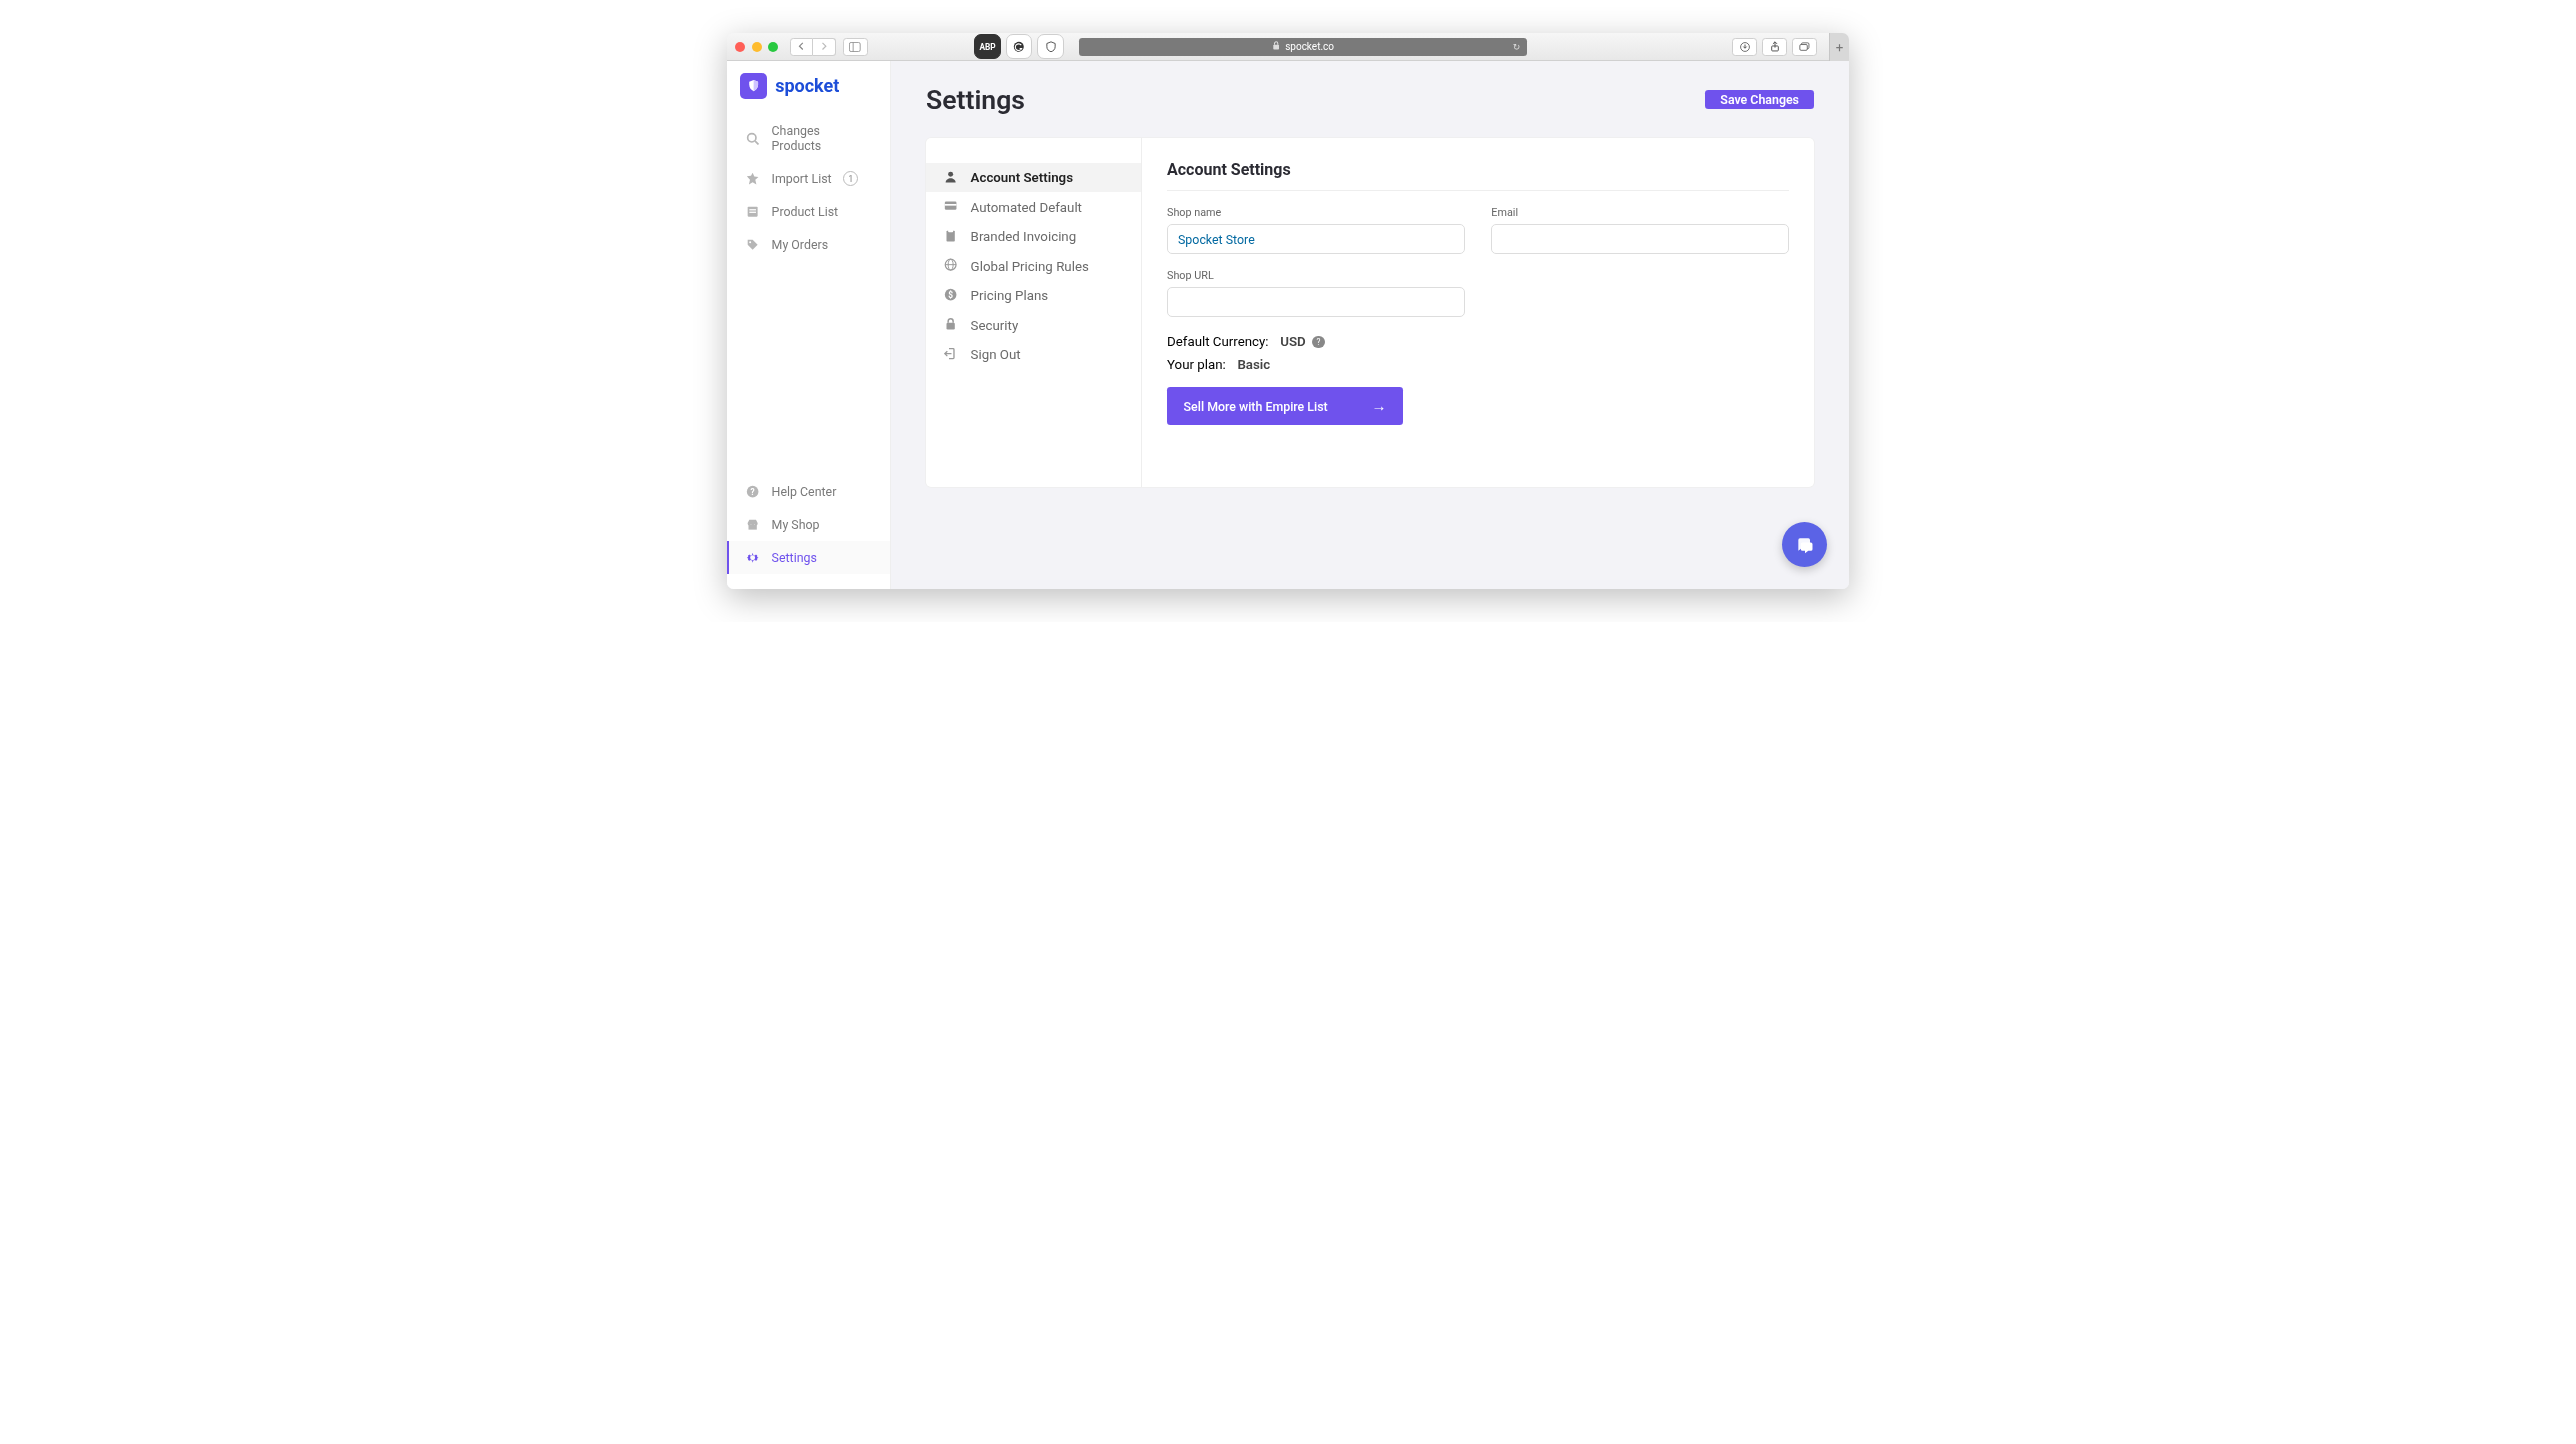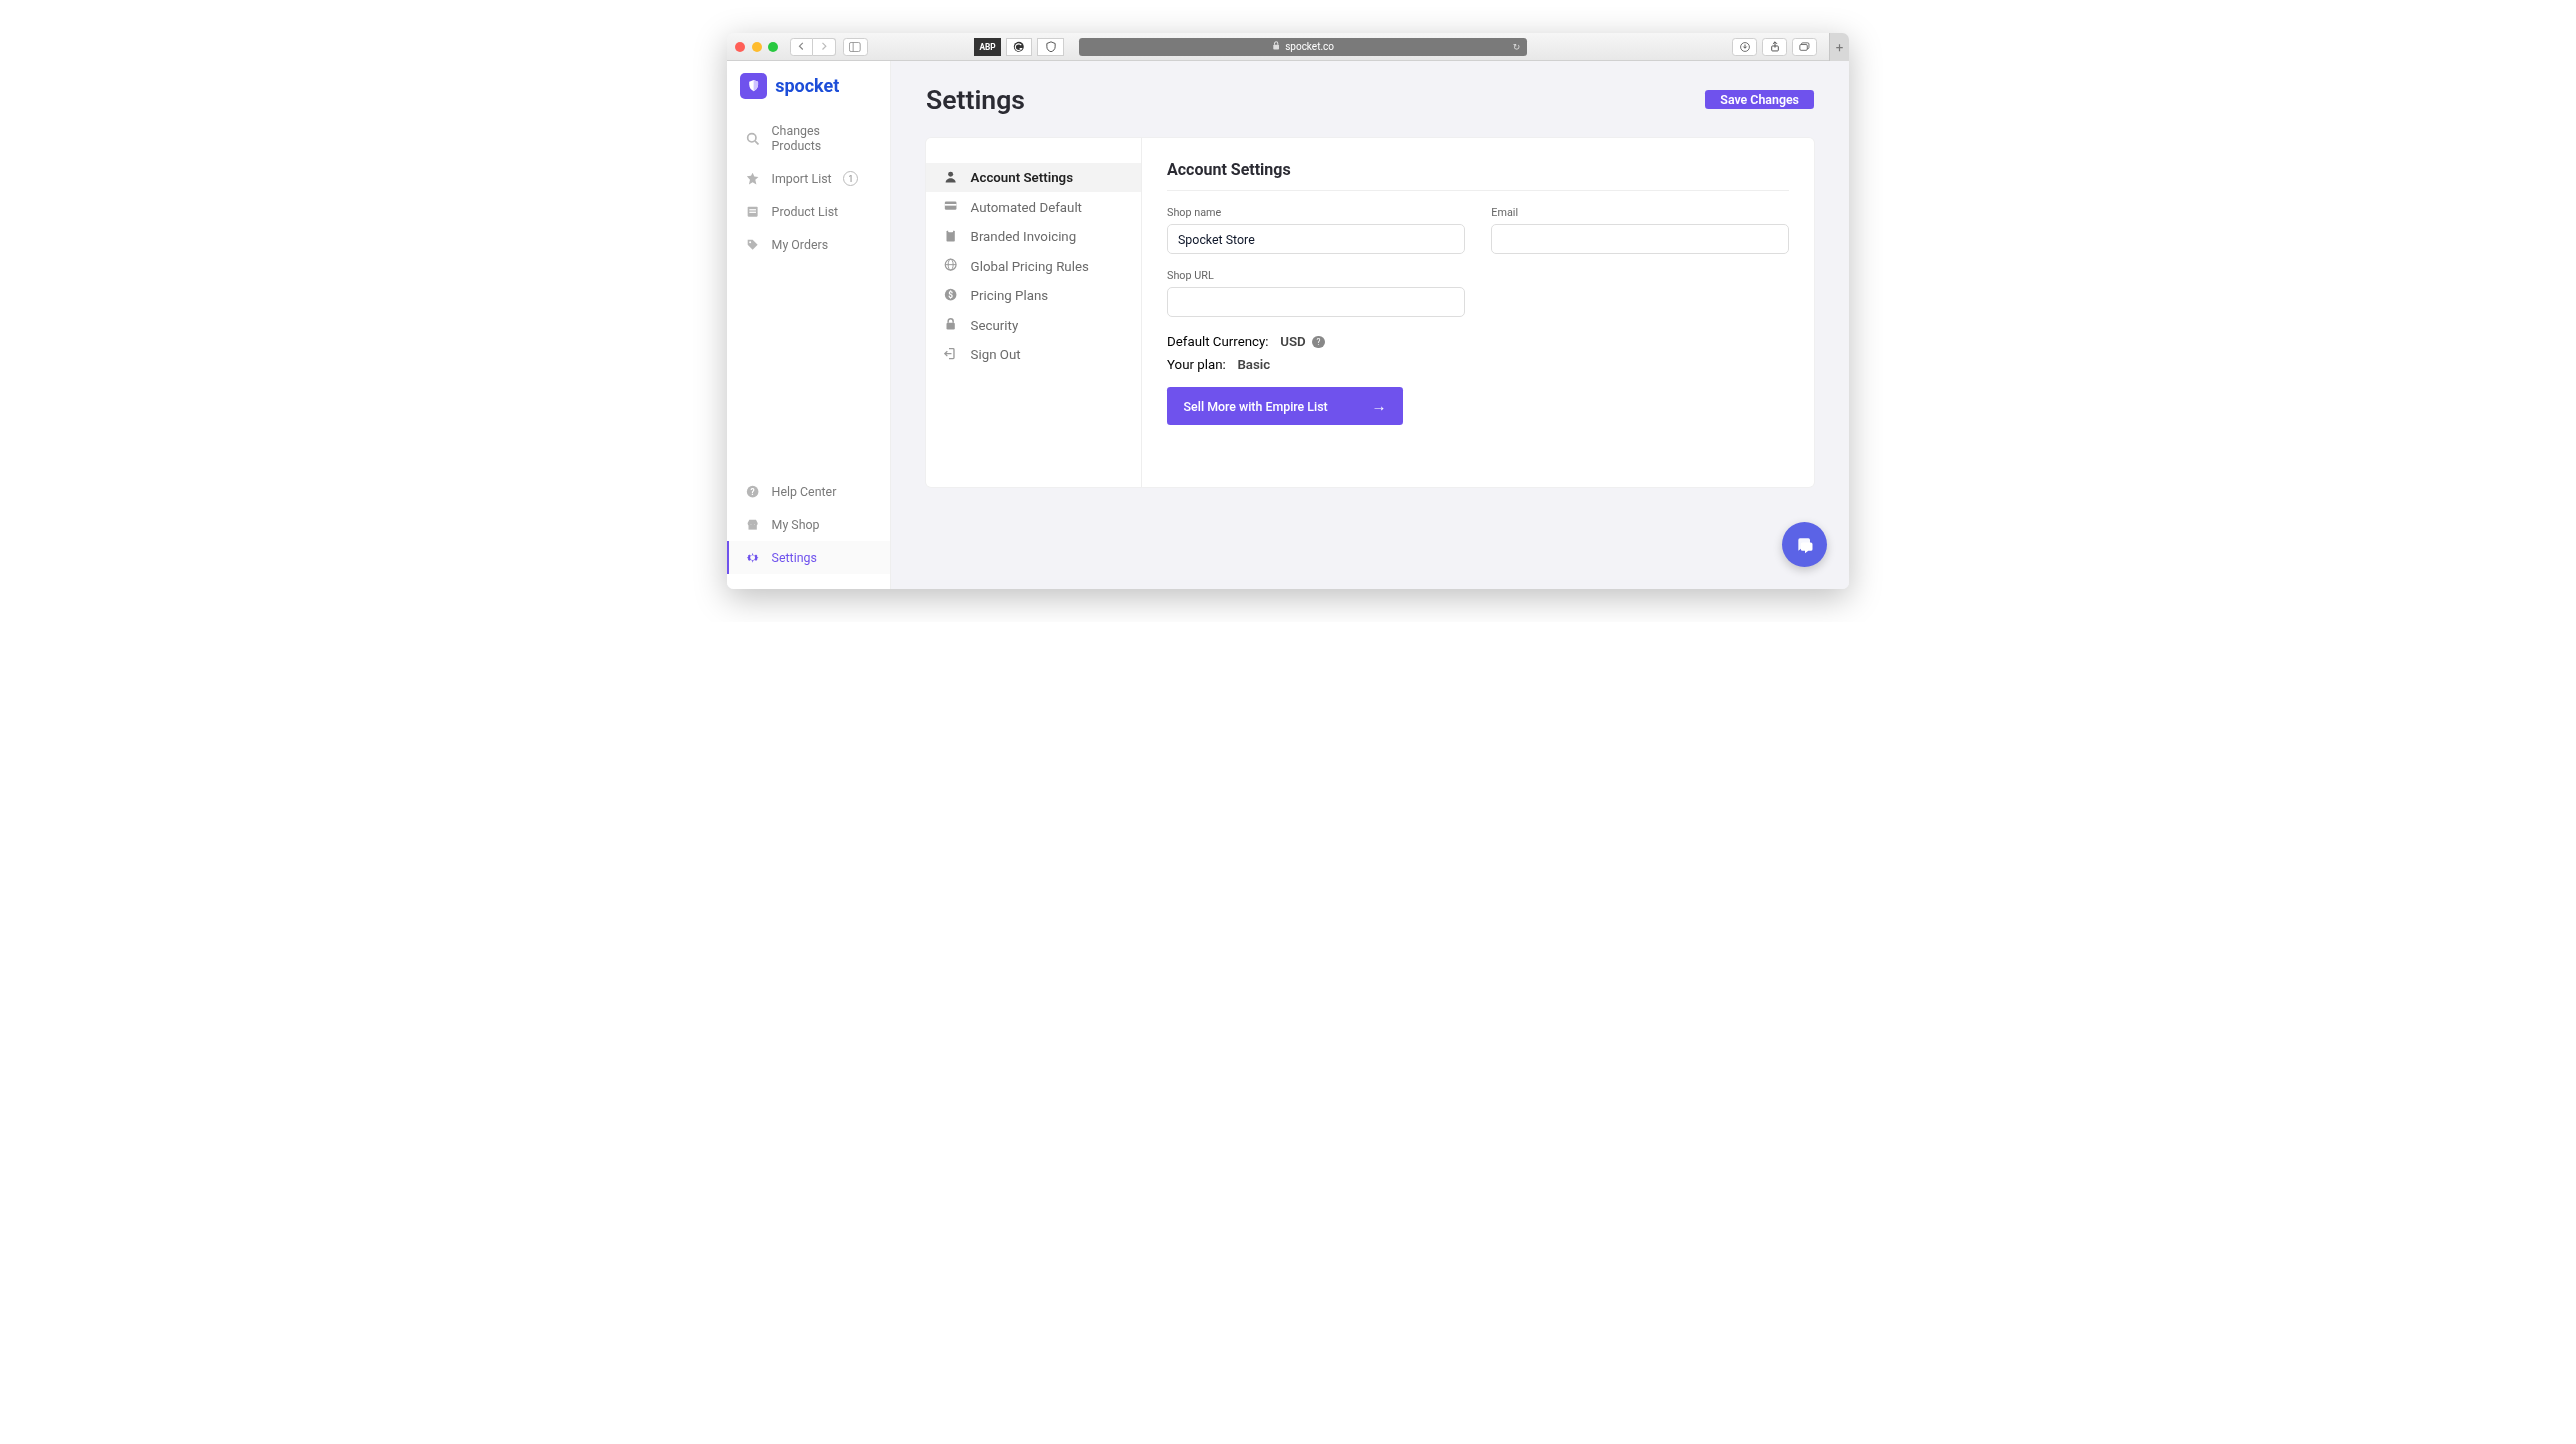--- a/index.html
+++ b/index.html
@@ -26,21 +26,21 @@
     display:flex; align-items:center; justify-content:center; color:#888;
   }
   .nav-btn:first-child{border-radius:3.3px 0 0 3.3px;}
   .nav-btn:last-child{border-radius:0 3.3px 3.3px 0; border-left:none;}
   .sq-btn {
     width:25px; height:18px; background:#fff; border:0.8px solid #cfcfcf; border-radius:3.3px;
     display:flex; align-items:center; justify-content:center; color:#555; font-size:10px;
   }
   .tool-group { display:flex; gap:5px; margin-left:100px; }
   .tool-pill {
-    width:26.6px; height:18px; border-radius:0; border:0.8px solid #cfcfcf; background:#fff;
+    width:26.6px; height:25px; border-radius:7px; border:0.8px solid #cfcfcf; background:#fff;
     display:flex; align-items:center; justify-content:center; font-size:8.3px; font-weight:700; color:#333;
   }
   .url-bar {
     flex: 0 0 448px; height:18px; margin-left:8.3px;
     background:#7a7a7a; border-radius:3.3px; color:#fff; font-size:10px;
     display:flex; align-items:center; justify-content:center; gap:5px; position:relative;
   }
   .url-bar .reload { position:absolute; right:6.6px; color:#ddd; font-size:9px;}
   .bar-spacer{flex:1;}
   .right-tools{display:flex; gap:5px; align-items:center;}
@@ -92,21 +92,21 @@
   }
   .card-nav-item .icn{width:15px;color:#9a9a9a;}
   .card-nav-item.active{background:#f3f3f3; color:#222; font-weight:600;}
   .card-nav-item.active .icn{color:#555;}
   .card-body{flex:1; padding:21.6px 25px;}
   .section-title{font-size:16px; font-weight:700; color:#2b2b33; padding-bottom:11.6px; border-bottom:0.8px solid #eee; margin-bottom:15px;}
   .form-grid{display:grid; grid-template-columns:1fr 1fr; gap:15px 26.6px; margin-bottom:16.6px;}
   .field label{display:block; font-size:10.8px; color:#666; margin-bottom:5px;}
   .field input{
     width:100%; height:30px; border:0.8px solid #ddd; border-radius:5px;
-    padding:0 10px; font-size:12.4px; color:#0f172a; background:#fff;
+    padding:0 10px; font-size:12.4px; color:#0369a1; background:#fff;
   }
   .info-line{font-size:13.3px; color:#444; margin:8.3px 0;}
   .info-line .lbl{color:#000000;}
   .info-line .val{font-weight:600; margin-left:8.3px;}
   .help-ic{display:inline-flex; width:12.4px;height:12.4px;border-radius:50%;background:#888;color:#fff;align-items:center;justify-content:center;font-size:8.3px;margin-left:3.3px;vertical-align:middle;}
   .cta-btn{
     margin-top:15px; background:#6f52ed; color:#fff; border:none;
     padding:10px 16.6px; border-radius:3.3px; font-size:12.4px; font-weight:500;
     display:flex; align-items:center; justify-content:space-between; width:236px; cursor:pointer;
   }

